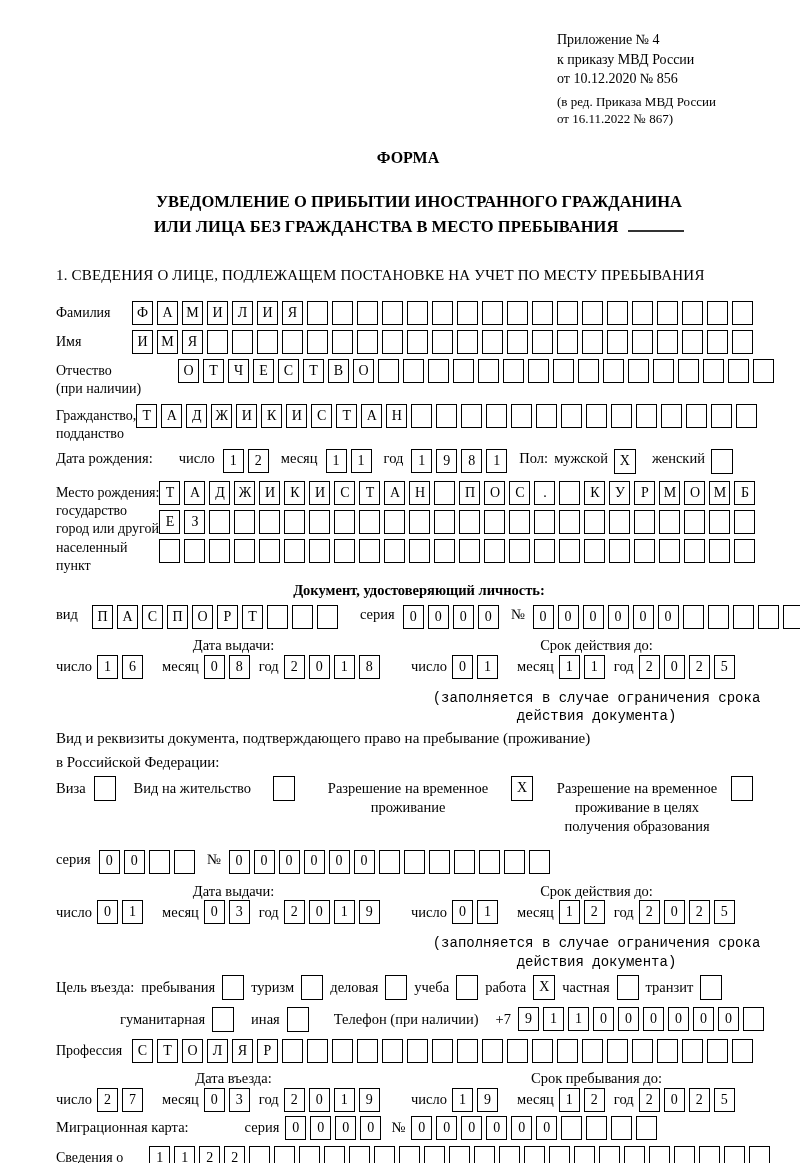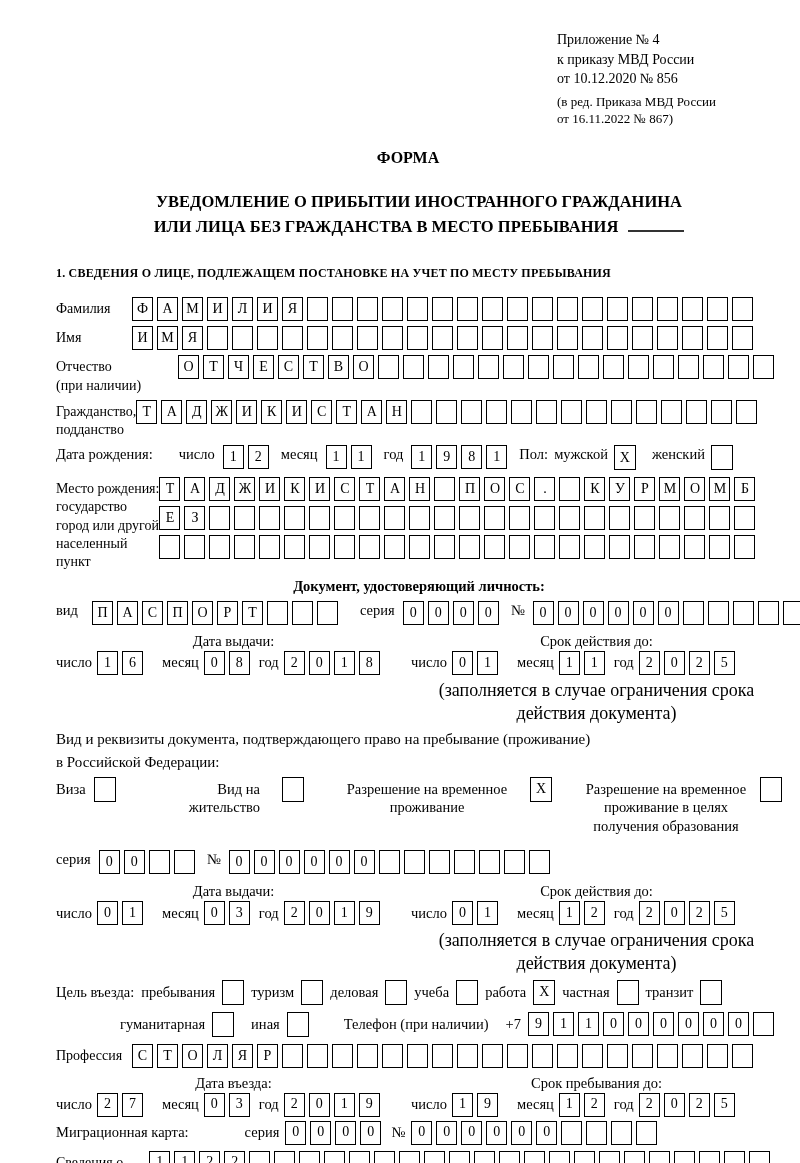--- a/index.html
+++ b/index.html
@@ -11,21 +11,21 @@
   .page{padding:30px 18px 10px 56px;box-sizing:border-box;width:800px;}
 
   
   .hdr{width:215px;margin-left:auto;margin-right:10px;font-size:14px;line-height:1.4;}
   .hdr .amend{font-size:13px;margin-top:4px;line-height:1.35;}
   .forma{ text-align:center;margin:20px 22px 0 0;font-weight:bold;font-size:16px;}
 
   
   .title{text-align:center;font-weight:bold;font-size:16.5px;line-height:1.55;margin-top:20px;}
   .blank-line{display:inline-block;width:56px;border-bottom:2px solid #333;margin-left:10px;vertical-align:baseline;}
-  .sec-heading{font-weight:bold;font-size:12px;margin-top:26px;margin-bottom:16px;letter-spacing:.2px;}
+  .sec-heading{font-weight:normal;font-size:15px;margin-top:26px;margin-bottom:16px;letter-spacing:.2px;}
 
   
   .row{display:flex;align-items:flex-start;margin-bottom:5px;}
   .lblcol{flex:0 0 76px;font-size:14px;padding-top:3px;}
   .lblcol.w120{flex:0 0 122px;}
   .lblcol.w100{flex:0 0 102px;}
   .lblcol.w86{flex:0 0 86px;}
   .lbl2{font-size:14px;}
   .cells{display:inline-flex;flex-wrap:nowrap;}
   .cell{
@@ -43,33 +43,33 @@
 
   .doc-heading{text-align:center;font-weight:bold;font-size:14.5px;margin:6px 0 5px 0;}
 
   
   .date-two{display:flex;margin-bottom:4px;}
   .date-col{display:flex;flex-direction:column;}
   .date-col.left{flex:0 0 355px;}
   .date-col.right{flex:1;}
   .date-head{text-align:center;font-size:14.5px;}
   .date-line{display:flex;align-items:center;gap:5px;font-size:14.5px;}
-  .note{font-size:18px;text-align:center;margin-top:4px;}
+  .note{font-size:14px;text-align:center;margin-top:10px;font-family:Liberation Mono, monospace;}
 
   .plain{font-size:15px;margin-bottom:4px;}
   .opts-row{display:flex;align-items:flex-start;margin:4px 0 14px 0;font-size:14.5px;}
   .opt{display:flex;align-items:flex-start;gap:8px;}
   .opt .olbl{padding-top:3px;text-align:right;}
   .opt .center{text-align:center;}
   .w190{width:190px;}
   .w175{width:172px;}
 
   .purpose-row{display:flex;align-items:center;gap:7px;font-size:14.5px;margin-bottom:7px;flex-wrap:nowrap;}
   .indent64{margin-left:64px;text-align:center;}
-  .gap18{margin-left:28px;}
+  .gap18{margin-left:18px;}
   .gap10{margin-left:10px;}
 
   .mig-row{display:flex;align-items:center;gap:6px;font-size:14.5px;margin-bottom:6px;}
   .nowrap{white-space:nowrap;}
 </style>
 </head>
 <body>
 
 <div class="page">
 

